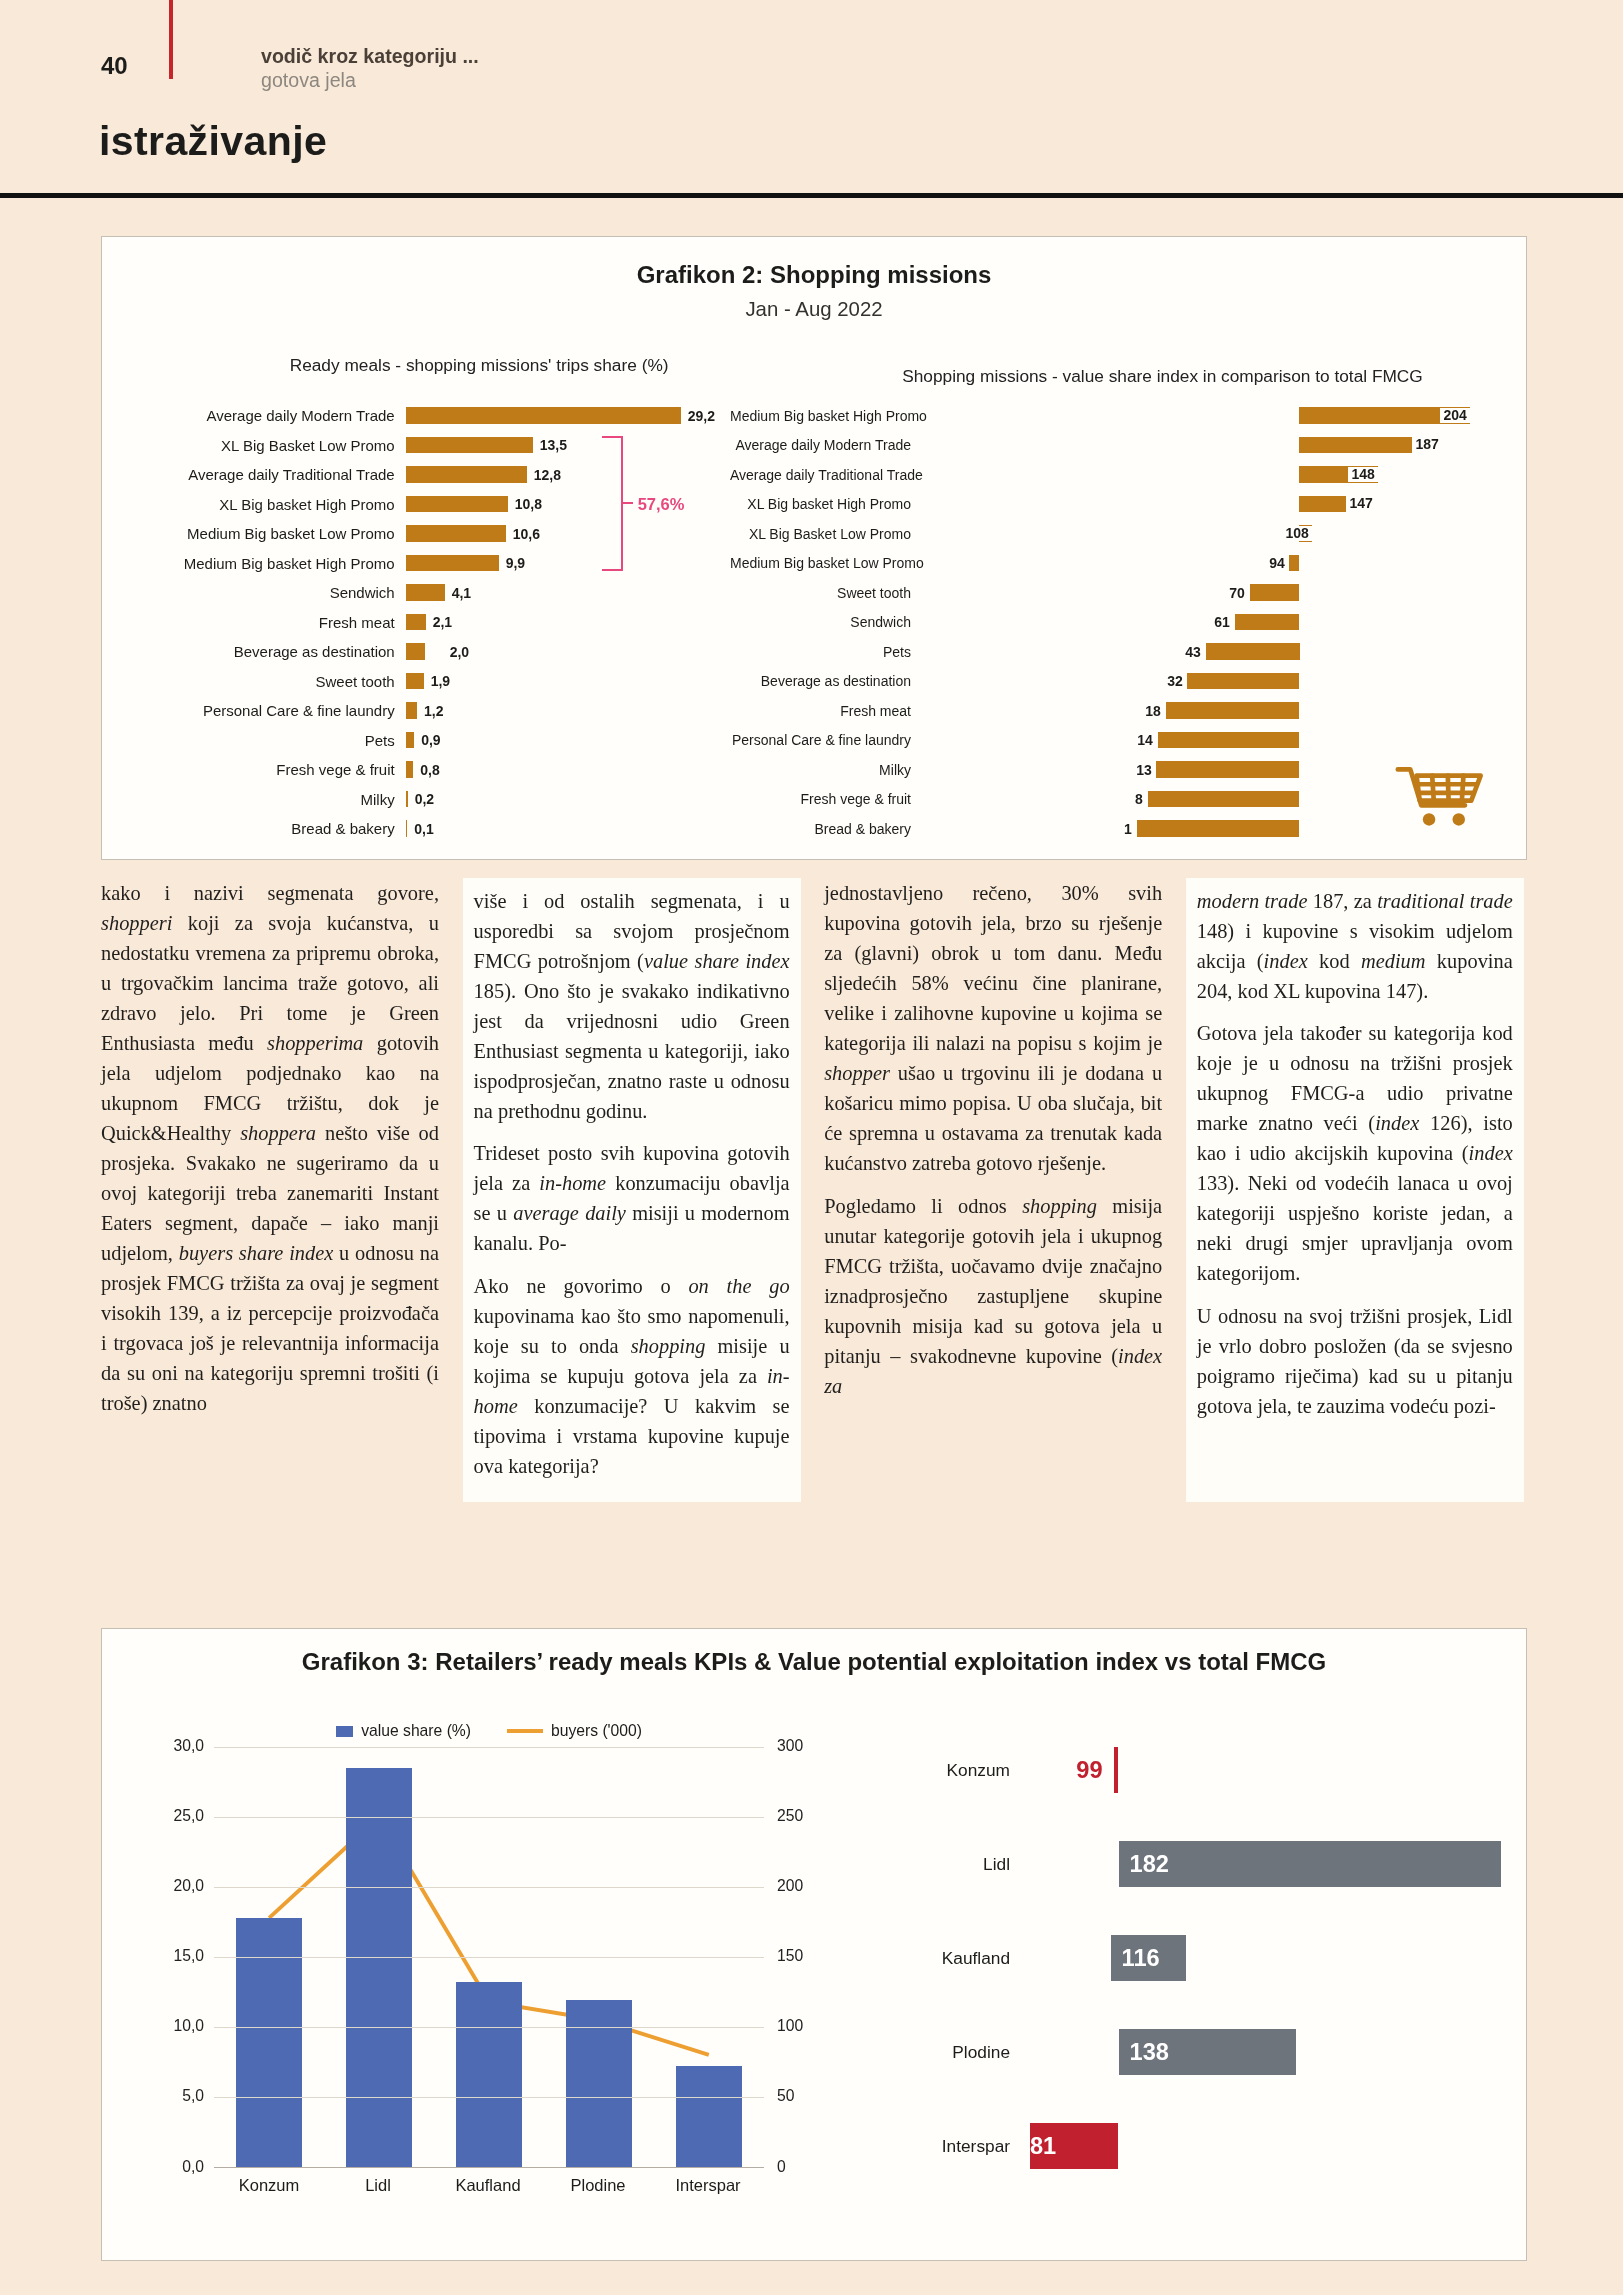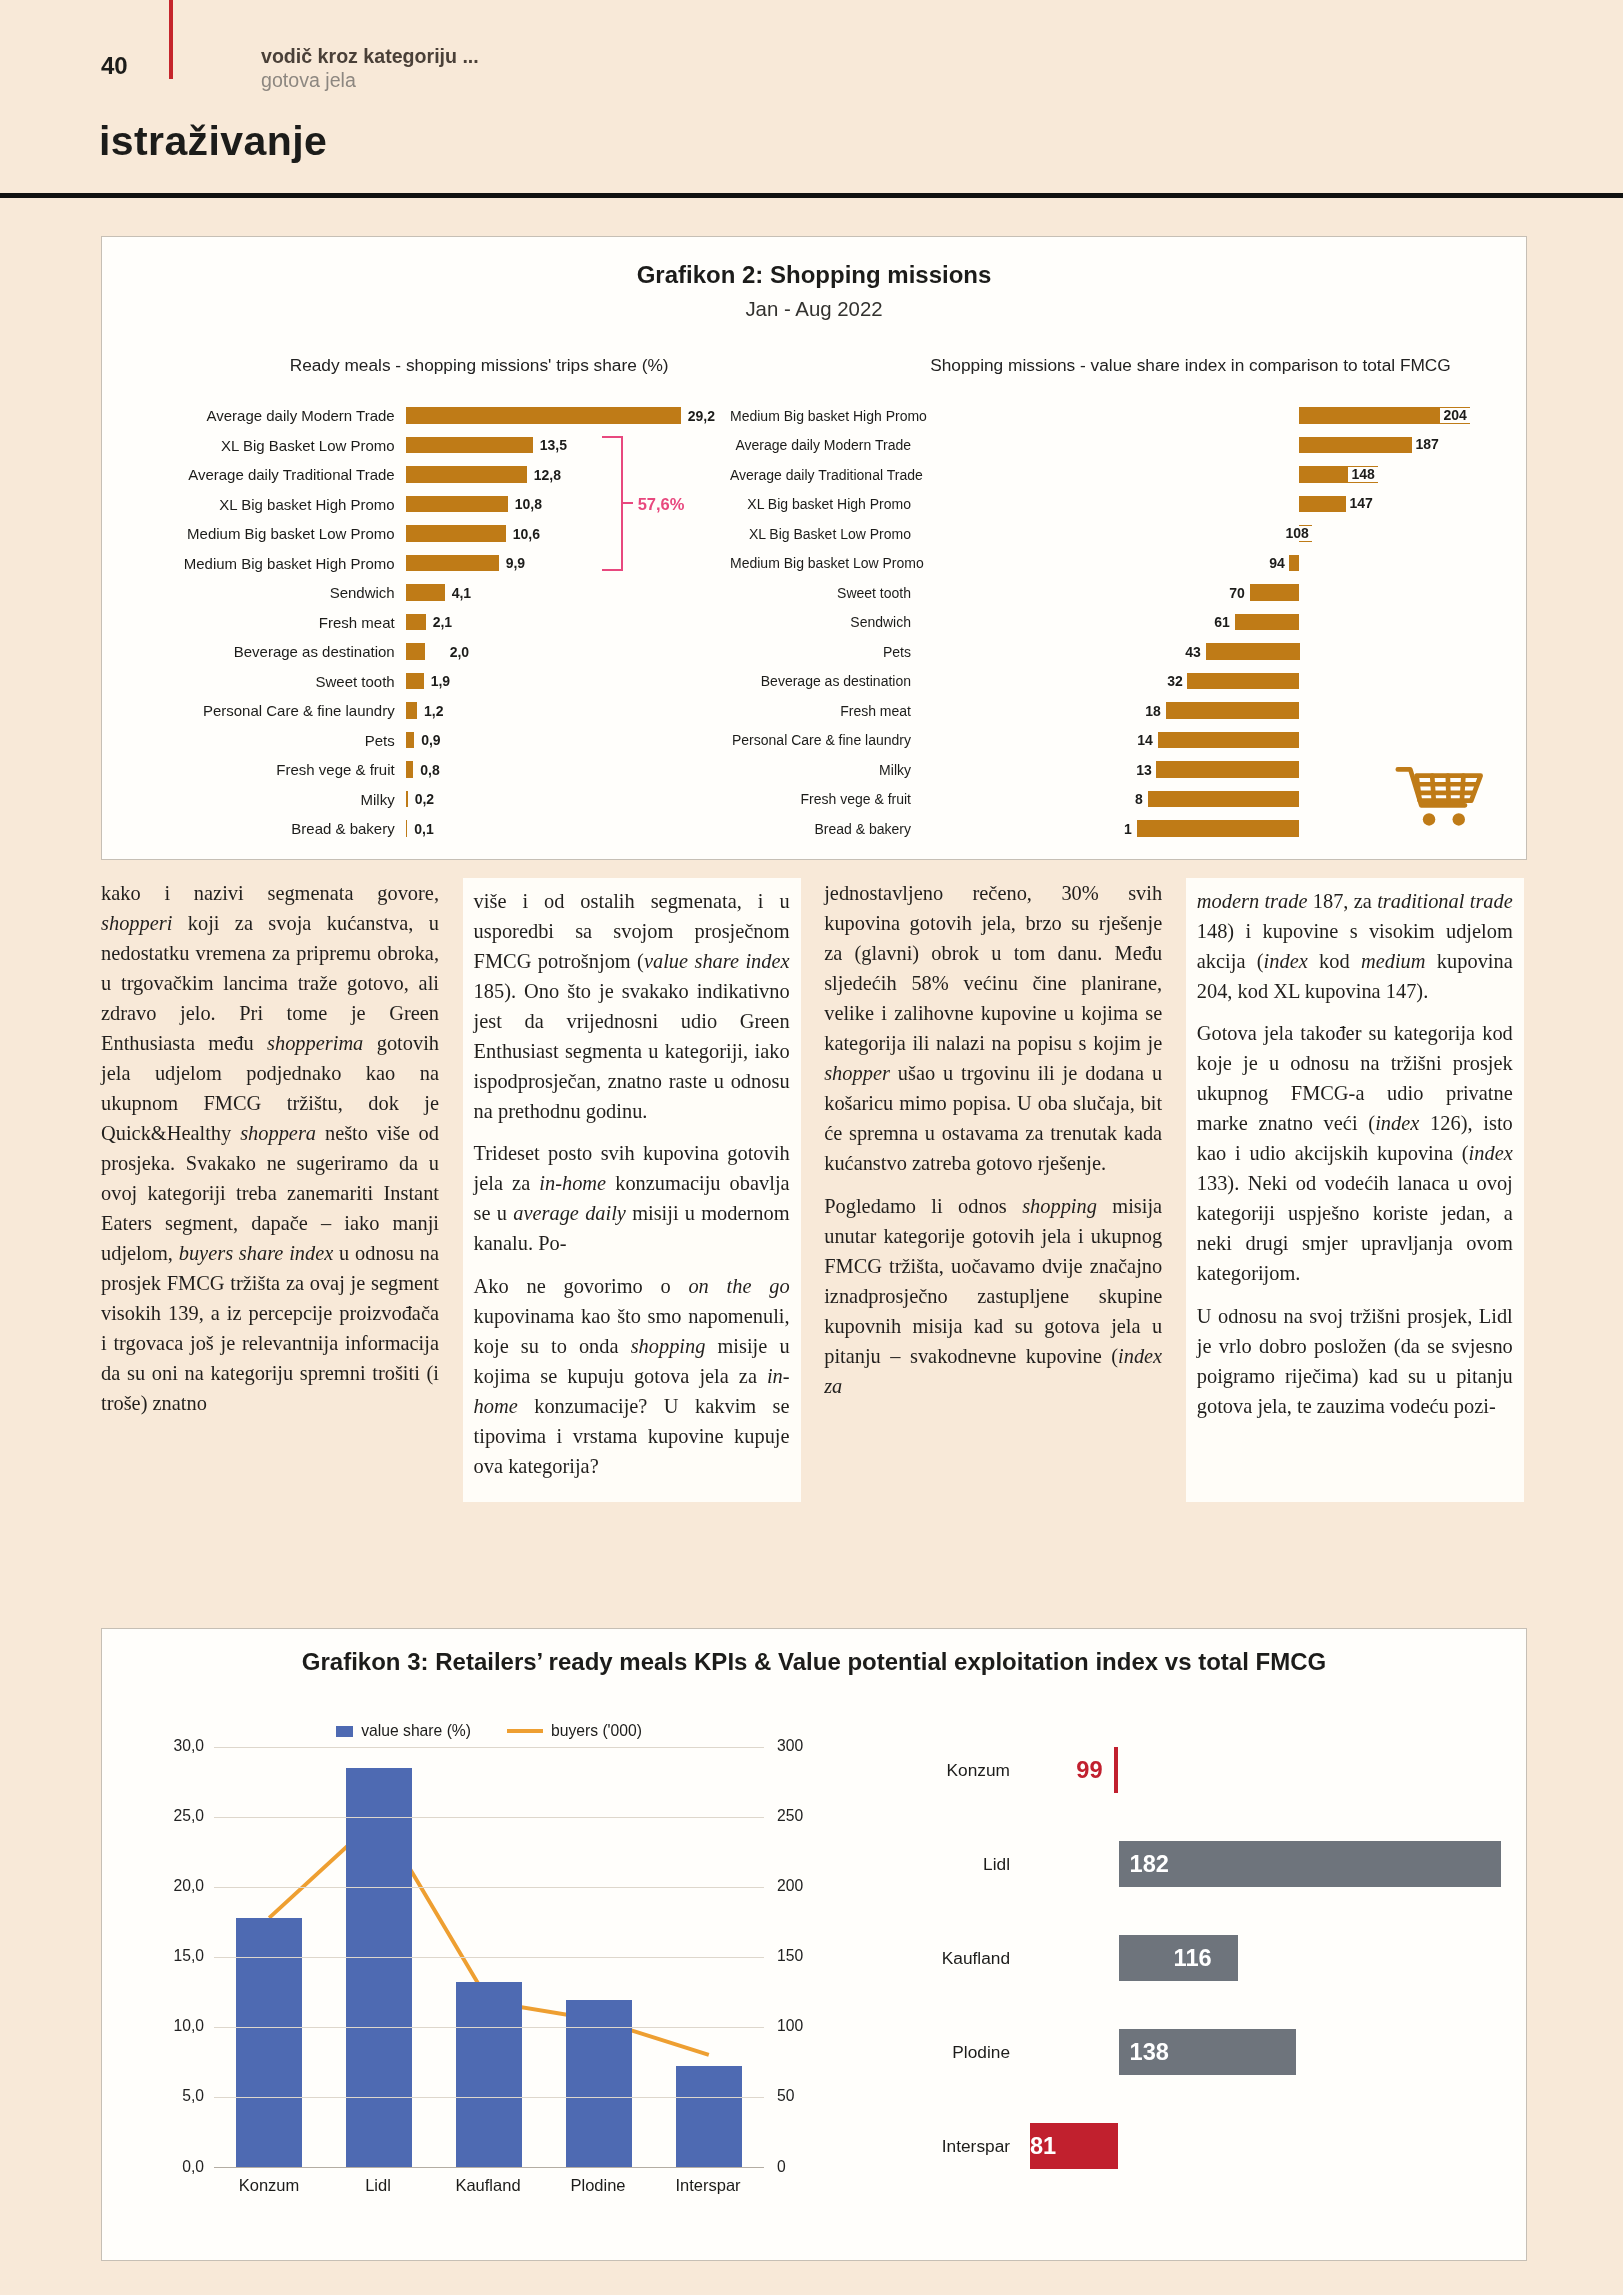--- a/index.html
+++ b/index.html
@@ -19,21 +19,21 @@
   .black-rule{position:absolute;left:0;top:193px;width:1623px;height:4.7px;background:#111;}
 
   
   .chartbox{position:absolute;background:#fffefb;border:0.8px solid #c6bfb5;}
   .g2{left:101px;top:236px;width:1424px;height:622px;}
   .g3{left:101px;top:1628px;width:1424px;height:631px;}
   .c-title{position:absolute;left:0;top:23.6px;width:100%;text-align:center;font-size:24px;font-weight:bold;}
   .c-sub{position:absolute;left:0;top:61px;width:100%;text-align:center;font-size:20.4px;color:#33322f;}
   .half-title{position:absolute;top:118px;font-size:17.3px;text-align:center;color:#222;}
   .half-title.left{left:23.6px;width:707px;}
-  .half-title.right{left:743px;width:691px;}
+  .half-title.right{left:715px;width:691px;margin-top:11px;}
 
   
   .rowswrap{position:absolute;}
   #g2-left-rows{left:15.7px;top:164px;width:613px;}
   #g2-right-rows{left:628px;top:164px;width:777px;}
   .g2row{display:flex;align-items:center;height:29.5px;}
   .g2label{width:277px;padding-right:11px;text-align:right;font-size:15px;white-space:nowrap;}
   .g2label-r{width:181px;padding-right:7.9px;text-align:right;font-size:14px;white-space:nowrap;}
   .g2track{flex:1;position:relative;height:100%;}
   .g2bar{position:absolute;top:6.3px;height:16.5px;background:#bf7b17;}
@@ -427,21 +427,21 @@
         <span class="kpi-label">Lidl</span>
         <div class="kpi-track">
           <div class="kpi-bar gray" style="left: 96px; width: 382px;">
             <span class="kpi-num">182</span>
           </div>
         </div>
       </div>
       <div class="kpi-row">
         <span class="kpi-label">Kaufland</span>
         <div class="kpi-track">
-          <div class="kpi-bar gray" style="left: 96px; width: 75px; padding-left: 44px;">
+          <div class="kpi-bar gray" style="left: 88px; width: 75px;">
             <span class="kpi-num">116</span>
           </div>
         </div>
       </div>
       <div class="kpi-row">
         <span class="kpi-label">Plodine</span>
         <div class="kpi-track">
           <div class="kpi-bar gray" style="left: 96px; width: 177px;">
             <span class="kpi-num">138</span>
           </div>

